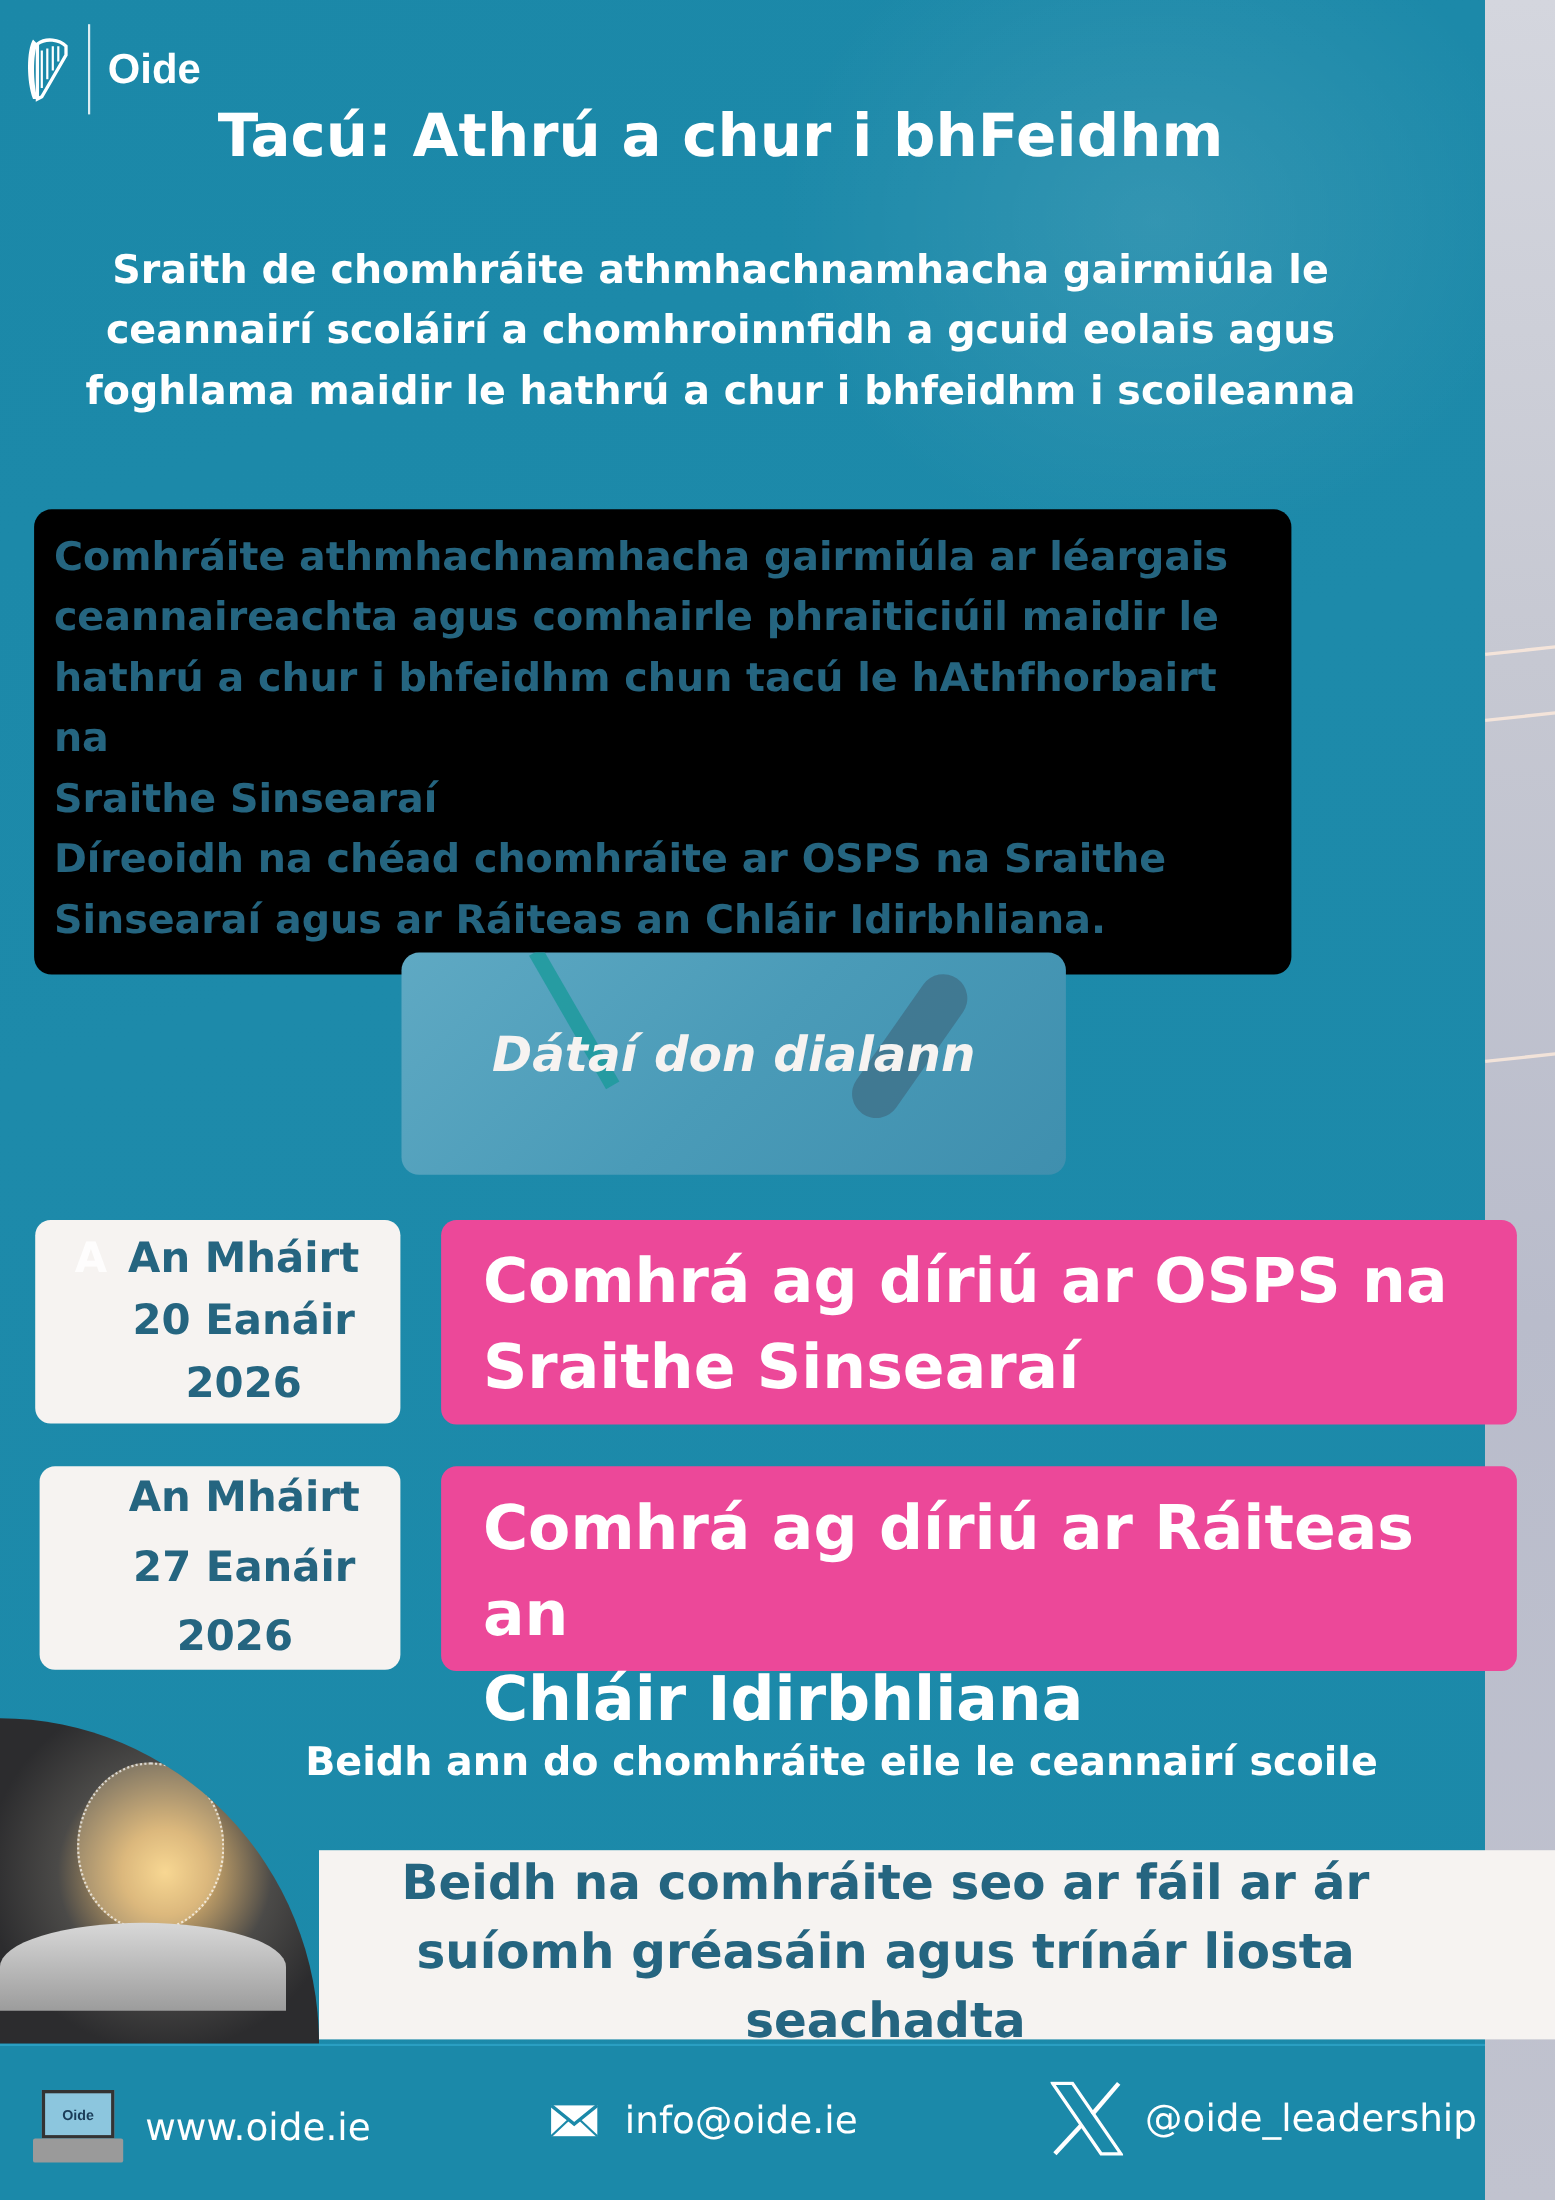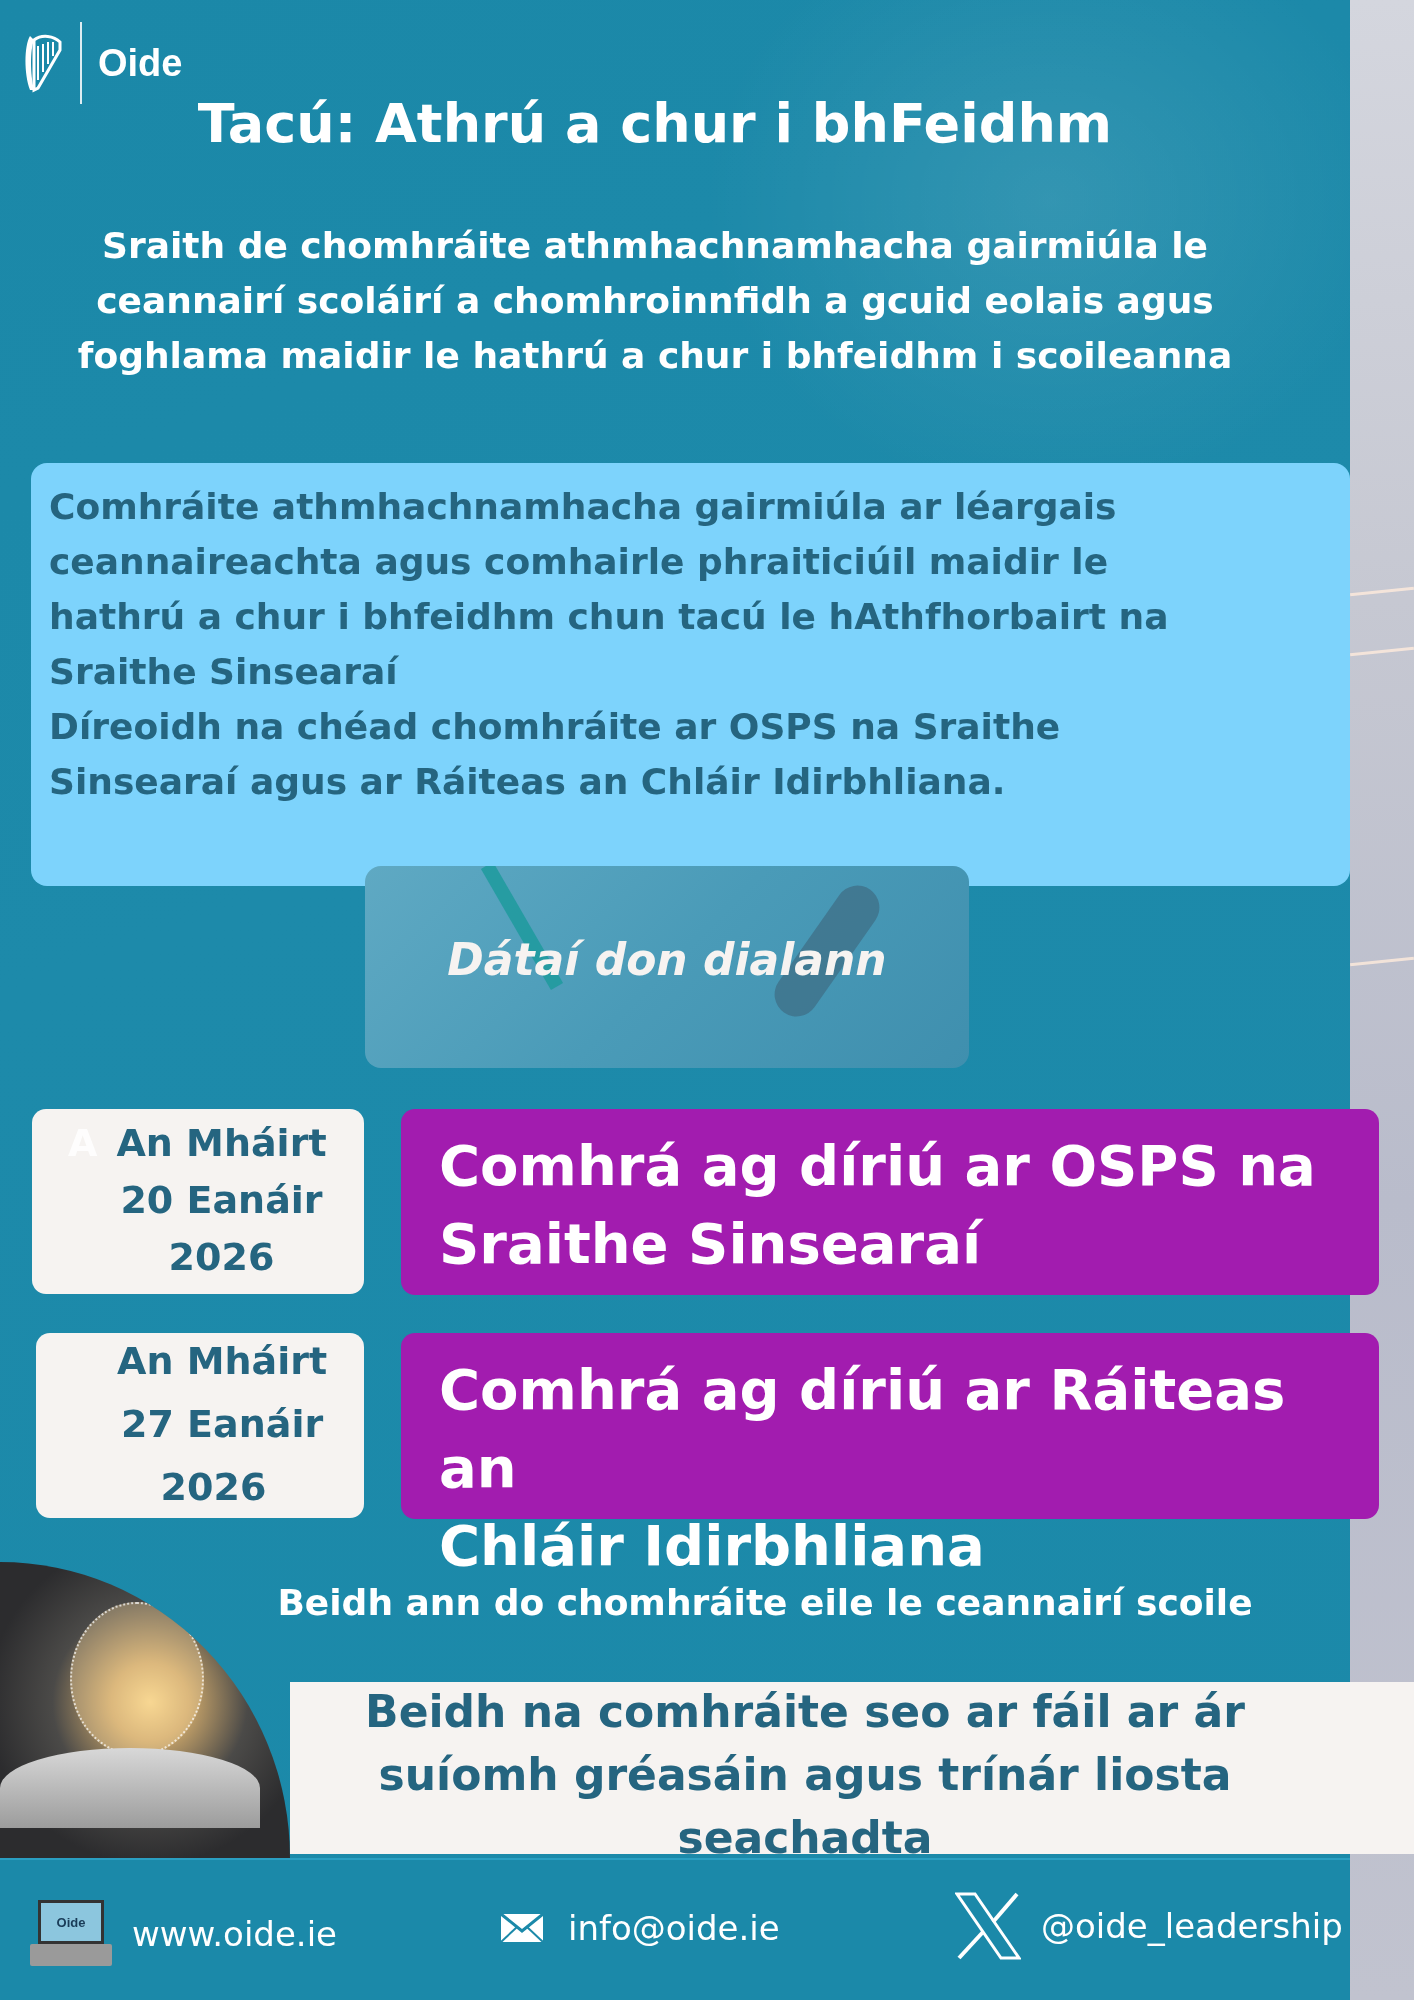--- a/index.html
+++ b/index.html
@@ -31,22 +31,22 @@
   .title {
     position: absolute; left: 0; width: 1310px; top: 92px; text-align: center;
     color: #ffffff; font-weight: bold; font-size: 54px; font-family: "DejaVu Sans", sans-serif;
   }
   .subtitle {
     position: absolute; left: 40px; width: 1230px; top: 218px; text-align: center;
     color: #fff; font-weight: bold; font-size: 36px; line-height: 55px;
   }
 
   .intro-box {
-    position: absolute; left: 31px; top: 463px; width: 1319px; height: 423px;
-    background: #7dd3fc; border-radius: 16px; box-sizing: border-box;
+    position: absolute; left: 31px; top: 463px; width: 1143px; height: 423px;
+    background: #000000; border-radius: 16px; box-sizing: border-box;
     padding: 16px 18px;
   }
   .intro-text { color: #256580; font-weight: bold; font-size: 36px; line-height: 55px; }
   .intro-line { display: block; }
 
   .dates-banner {
     position: absolute; left: 365px; top: 866px; width: 604px; height: 202px;
     border-radius: 16px; overflow: hidden;
     background: linear-gradient(135deg, #5fa9c3 0%, #4a9bb8 50%, #3f8fae 100%);
     font-style: italic;
@@ -63,21 +63,21 @@
     color: #256580; font-weight: bold; font-size: 38px; line-height: 57px;
     text-align: center; box-sizing: border-box;
   }
   .date-card.one { left: 32px; top: 1109px; width: 332px; height: 185px; padding-top: 6px; }
   .date-card.two { left: 36px; top: 1333px; width: 328px; height: 185px; padding-top: 0; }
   .date-line { display: block; margin-left: 47px; }
   .ghost-a { position: absolute; left: 36px; top: 6px; color: #ffffff; opacity: .9; }
 
   .topic-card {
     position: absolute; left: 401px; width: 978px; height: 186px;
-    background: #a21caf; border-radius: 14px; box-sizing: border-box;
+    background: #ec4899; border-radius: 14px; box-sizing: border-box;
     padding: 18px 30px 0 38px; color: #fff; font-weight: bold; font-size: 56px; line-height: 78px;
   }
   .topic-card.one { top: 1109px; }
   .topic-card.two { top: 1333px; }
 
   .bulb-image {
     position: absolute; left: 0; top: 1562px; width: 290px; height: 296px;
     background: radial-gradient(circle at 150px 140px, #f4d48b 0%, #c9a56a 18%, #4b4a48 45%, #2c2c2e 75%);
     border-top-right-radius: 290px 296px;
     overflow: hidden;

